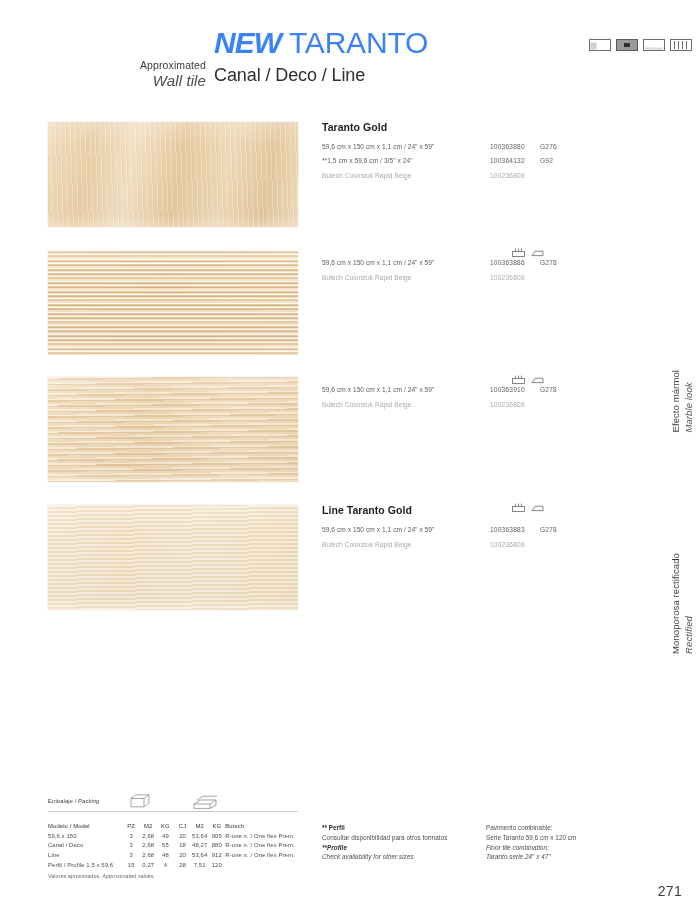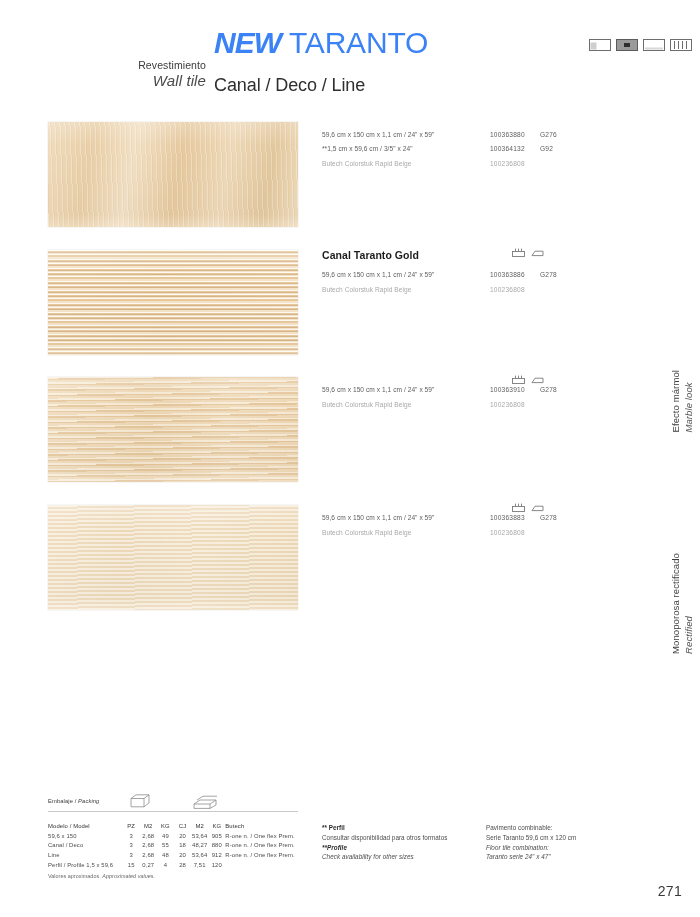--- a/index.html
+++ b/index.html
@@ -25,21 +25,21 @@
 
   .hdr-title{
     position:absolute;left:214px;top:26px;
     font-size:30px;letter-spacing:-.4px;color:#3b82f6;
     white-space:nowrap;font-weight:400;
   }
   .hdr-title .ital{font-style:italic;font-weight:700;letter-spacing:-1px;}
   .hdr-title .reg{font-weight:400;letter-spacing:-.2px;}
   .hdr-sub{
     position:absolute;left:214px;top:65px;
-    font-size:18px;color:#2f2f2f;letter-spacing:-.1px;white-space:nowrap;font-weight:300;margin-top:10px;
+    font-size:18px;color:#2f2f2f;letter-spacing:-.1px;white-space:nowrap;font-weight:300;
   }
 
   .hdr-icons{position:absolute;right:8px;top:39px;display:flex;gap:5px;align-items:center;}
   .ic{display:block;}
 
   
   .prow{position:absolute;left:0;width:700px;}
   .swatch{
     position:absolute;left:48px;top:0;width:250px;height:105px;
     box-shadow:0 0 0 0.5px rgba(0,0,0,.07);
@@ -125,21 +125,21 @@
 
   .pageno{position:absolute;right:18px;bottom:18px;font-size:14px;color:#3a3a3a;letter-spacing:.3px;}
 </style>
 </head>
 <body>
 
 <div class="page">
 
   <div class="header">
     <div class="hdr-left">
-      <div class="es">Revestimiento</div>
+      <div class="es">Approximated</div>
       <div class="en">Wall tile</div>
     </div>
     <div class="hdr-title">
       <span class="ital">NEW</span>&nbsp;<span class="reg">TARANTO</span>
     </div>
     <div class="hdr-sub">Canal / Deco / Line</div>
 
     <div class="hdr-icons">
       <svg class="ic" width="22" height="12" viewBox="0 0 22 12">
         <rect x="0.5" y="0.5" width="21" height="11" fill="#fff" stroke="#6d6d6d" stroke-width="1"></rect>
@@ -164,20 +164,21 @@
       </svg>
     </div>
   </div>
 
   <div class="prow" style="top:122px;">
     <div class="swatch">
       <div class="base tex-plain"></div>
         <div class="vig"></div>
     </div>
     <div class="info">
+      <div class="pname">Taranto Gold</div>
       <div class="specline">
         <span class="sp-dim">59,6 cm x 150 cm x 1,1 cm / 24" x 59"</span>
         <span class="sp-code">100363880</span>
         <span class="sp-ref">G276</span>
       </div>
       <div class="specline second">
         <span class="sp-dim">**1,5 cm x 59,6 cm / 3/5" x 24"</span>
         <span class="sp-code">100364132</span>
         <span class="sp-ref">G92</span>
       </div>
@@ -187,21 +188,20 @@
       </div>
     </div>
   </div>
 
   <div class="prow" style="top:250px;">
     <div class="swatch">
       <div class="base tex-canal"></div>
         <div class="vig"></div>
     </div>
     <div class="info">
-      <div class="pname">Canal Taranto Gold</div>
       <div class="rowicons">
         <svg width="13" height="9" viewBox="0 0 13 9">
           <rect x="0.5" y="3.5" width="12" height="5" fill="none" stroke="#7a7a7a" stroke-width="0.9"></rect>
           <g stroke="#7a7a7a" stroke-width="0.9">
             <line x1="3.5" y1="0.6" x2="3.5" y2="3.5"></line>
               <line x1="6.5" y1="0.6" x2="6.5" y2="3.5"></line>
               <line x1="9.5" y1="0.6" x2="9.5" y2="3.5"></line>
           </g>
         </svg>
         <svg width="13" height="9" viewBox="0 0 13 9">
@@ -250,20 +250,21 @@
       </div>
     </div>
   </div>
 
   <div class="prow" style="top:505px;">
     <div class="swatch">
       <div class="base tex-line"></div>
         <div class="vig"></div>
     </div>
     <div class="info">
+      <div class="pname">Line Taranto Gold</div>
       <div class="rowicons">
         <svg width="13" height="9" viewBox="0 0 13 9">
           <rect x="0.5" y="3.5" width="12" height="5" fill="none" stroke="#7a7a7a" stroke-width="0.9"></rect>
           <g stroke="#7a7a7a" stroke-width="0.9">
             <line x1="3.5" y1="0.6" x2="3.5" y2="3.5"></line>
               <line x1="6.5" y1="0.6" x2="6.5" y2="3.5"></line>
               <line x1="9.5" y1="0.6" x2="9.5" y2="3.5"></line>
           </g>
         </svg>
         <svg width="13" height="9" viewBox="0 0 13 9">

